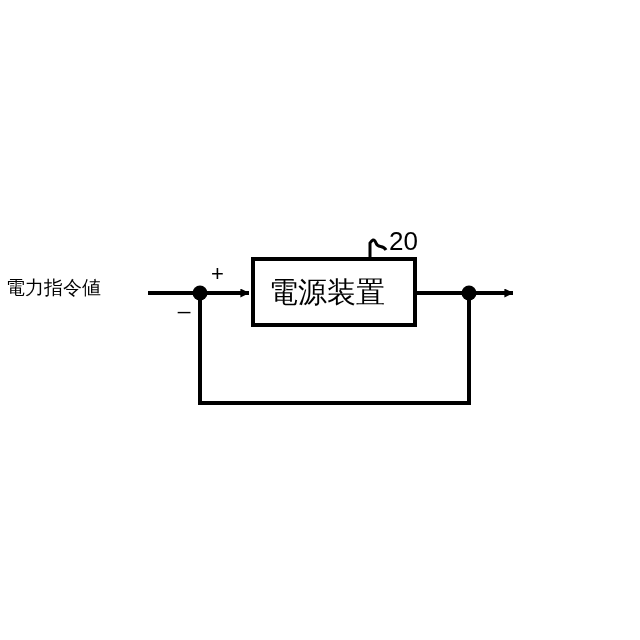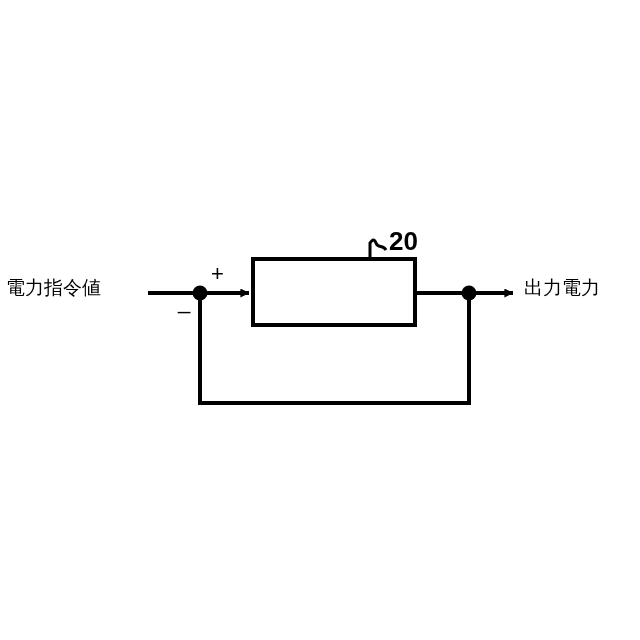--- a/index.html
+++ b/index.html
@@ -27,21 +27,20 @@
     color: #000000;
     white-space: nowrap;
     line-height: 1;
   }
   .jp-label {
     font-size: 19px;
     letter-spacing: 0px;
   }
   .ref-number {
     font-size: 26px;
-    font-weight: bold;
   }
   .sign {
     font-size: 22px;
     font-weight: 400;
   }
   .block-text {
     font-size: 29px;
   }
 </style>
 </head>
@@ -73,18 +72,18 @@
 
     <path d="M 386 250 C 383 244, 378 249, 376 243 C 374 238, 372 240, 370 243 L 370 259" fill="none" stroke="#000000" stroke-width="3"></path>
   </svg>
 
   <div class="lbl jp-label" style="left:6px; top:278px;">電力指令値</div>
 
   <div class="lbl sign" style="left:211px; top:263px;">+</div>
 
   <div class="lbl sign" style="left:178px; top:291px;">_</div>
 
+  <div class="lbl block-text" style="left:269px; top:278px;">電源装置</div>
 
   <div class="lbl ref-number" style="left:389px; top:228px;">20</div>
 
-  <div class="lbl jp-label" style="left:524px; top:278px;">出力電力</div>
 
 </div>
 
 </body></html>

